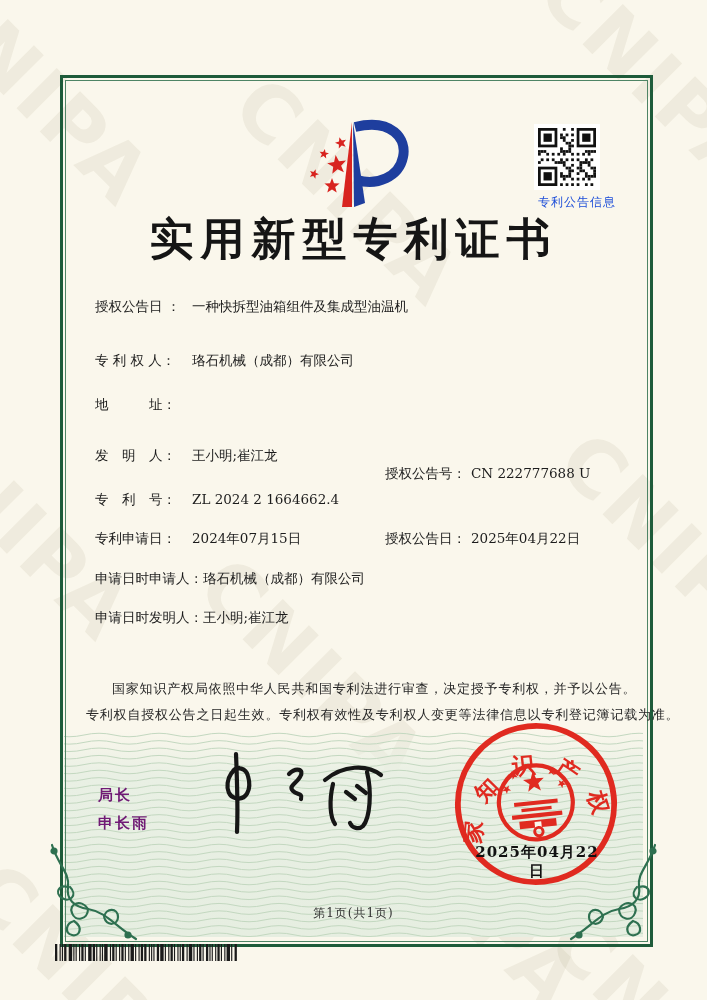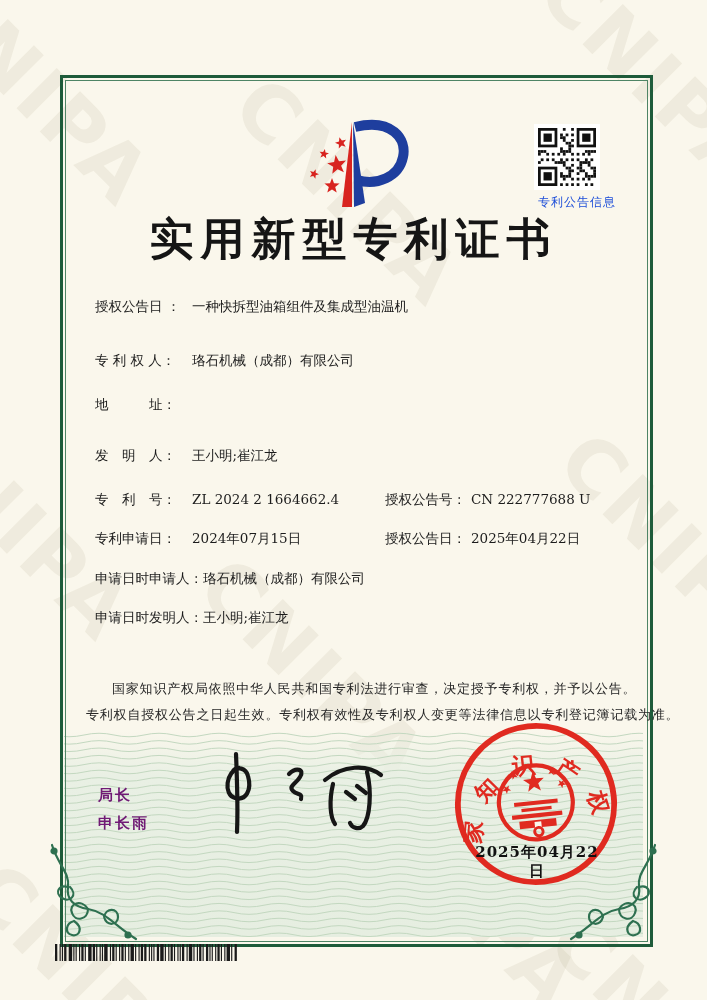--- a/index.html
+++ b/index.html
@@ -226,21 +226,21 @@
     <span class="lab">地　　　址：</span>
   </div>
   <div class="row" style="top:445px">
     <span class="lab">发　明　人：</span>
     <span class="val">王小明;崔江龙</span>
   </div>
   <div class="row" style="top:489px">
     <span class="lab">专　利　号：</span>
     <span class="val">ZL 2024 2 1664662.4</span>
   </div>
-  <div class="row col2" style="top:489px">
+  <div class="row col2" style="top:463px">
     <span class="lab">授权公告号：</span>
     <span class="val">CN 222777688 U</span>
   </div>
   <div class="row" style="top:528px">
     <span class="lab">专利申请日：</span>
     <span class="val">2024年07月15日</span>
   </div>
   <div class="row col2" style="top:528px">
     <span class="lab">授权公告日：</span>
     <span class="val">2025年04月22日</span>
@@ -310,20 +310,21 @@
   <svg class="flourish br" viewBox="0 0 96 100" fill="none" stroke="#2e7050" stroke-width="2.2" stroke-linecap="round">
     <path d="M8,2 C14,22 26,30 24,44 C22,56 30,64 44,66 C62,69 70,82 92,96"></path>
     <path d="M24,44 c-9,-3 -14,6 -6,11 c8,5 16,-3 8,-11"></path>
     <path d="M44,66 c-6,-10 -20,-6 -16,4 c3,9 16,7 16,-4"></path>
     <path d="M60,74 c2,-10 14,-9 14,0 c0,8 -11,10 -14,0"></path>
     <path d="M30,78 c-8,2 -10,12 -2,14 c7,2 12,-7 2,-14"></path>
     <circle cx="10" cy="8" r="2.5" fill="#2e7050"></circle>
     <circle cx="84" cy="92" r="2.5" fill="#2e7050"></circle>
   </svg>
 
+  <div class="footer">第1页(共1页)</div>
 
   <svg class="barcode" id="barcode" preserveAspectRatio="none" fill="#1a1a1a" viewBox="0 0 160 17">
       <rect x="0" y="0" width="2" height="17"></rect>
       <rect x="4" y="0" width="1" height="17"></rect>
       <rect x="6" y="0" width="1" height="17"></rect>
       <rect x="8" y="0" width="2" height="17"></rect>
       <rect x="12" y="0" width="3" height="17"></rect>
       <rect x="16" y="0" width="1" height="17"></rect>
       <rect x="18" y="0" width="1" height="17"></rect>
       <rect x="21" y="0" width="1" height="17"></rect>

